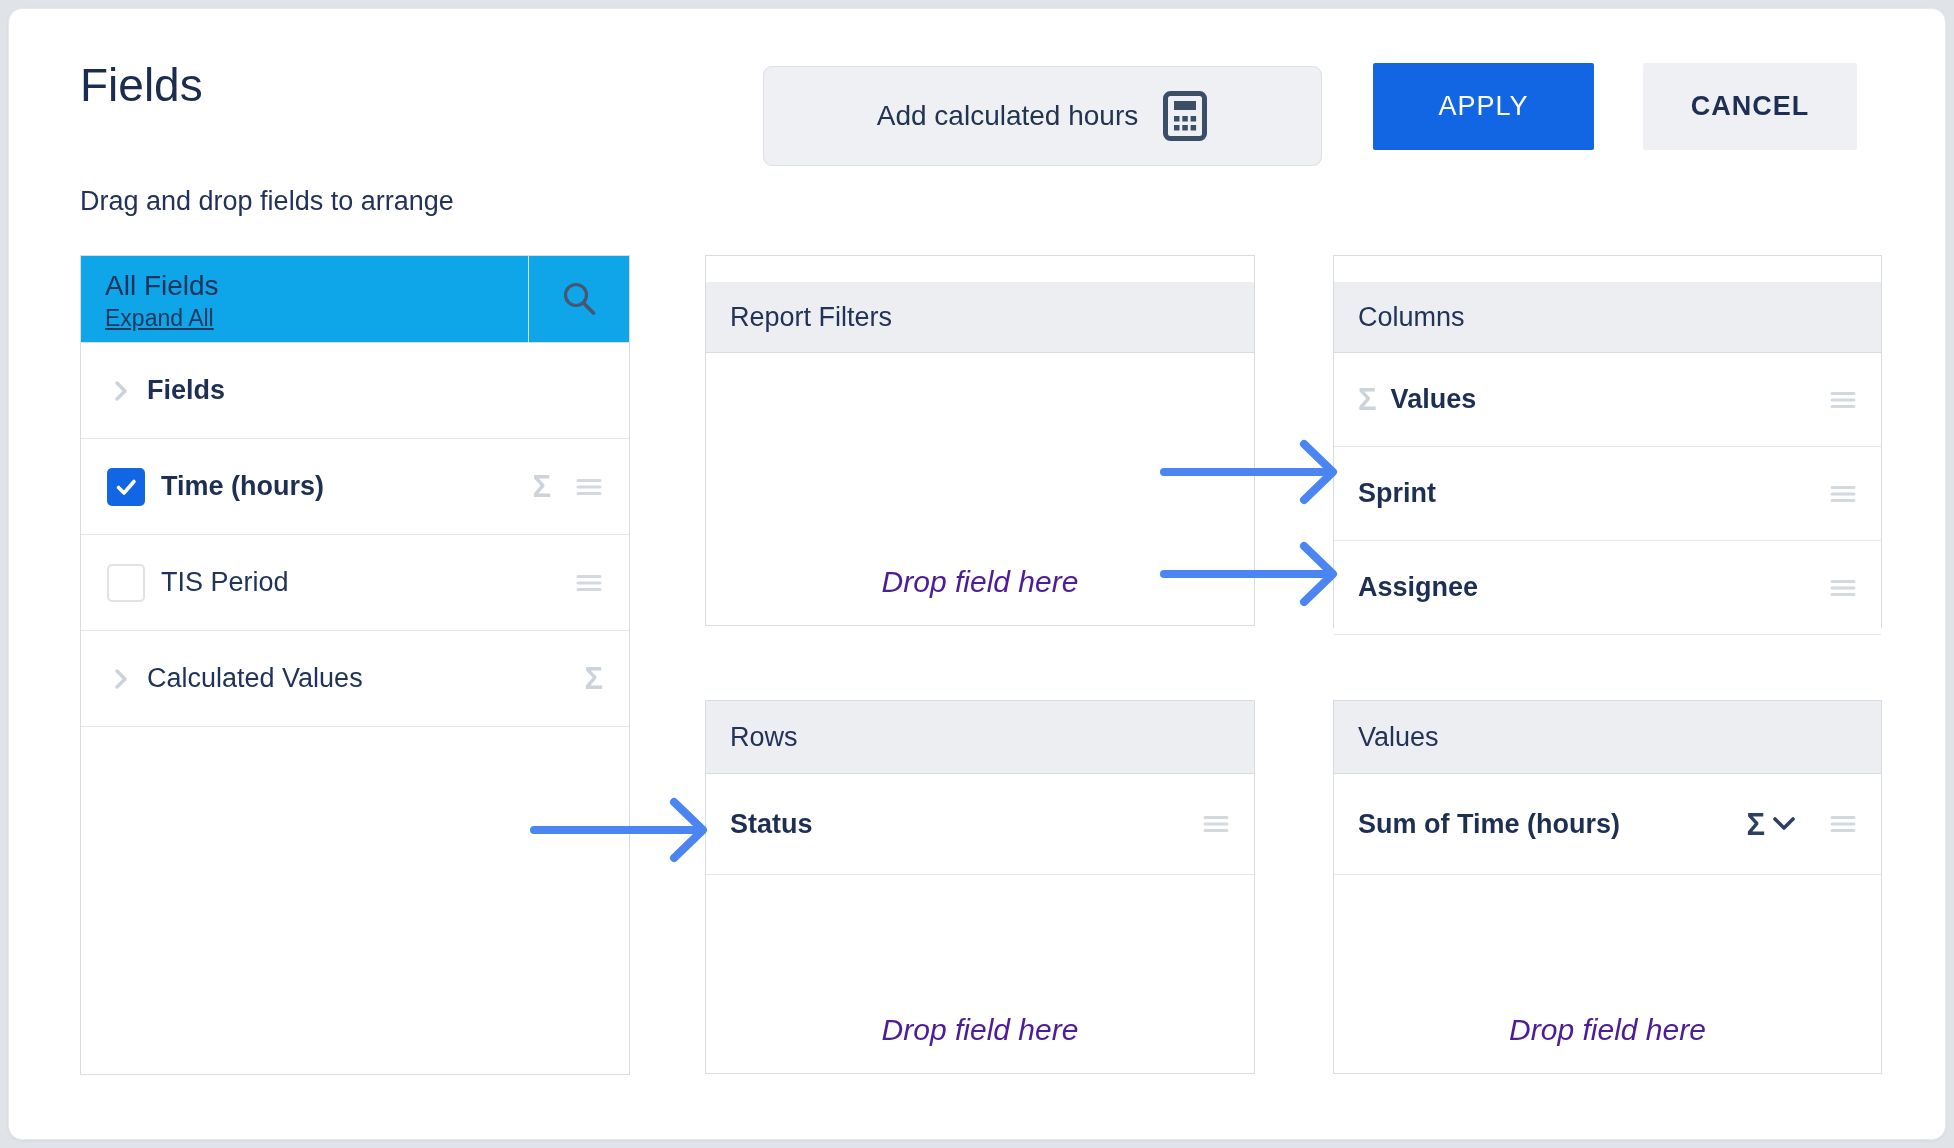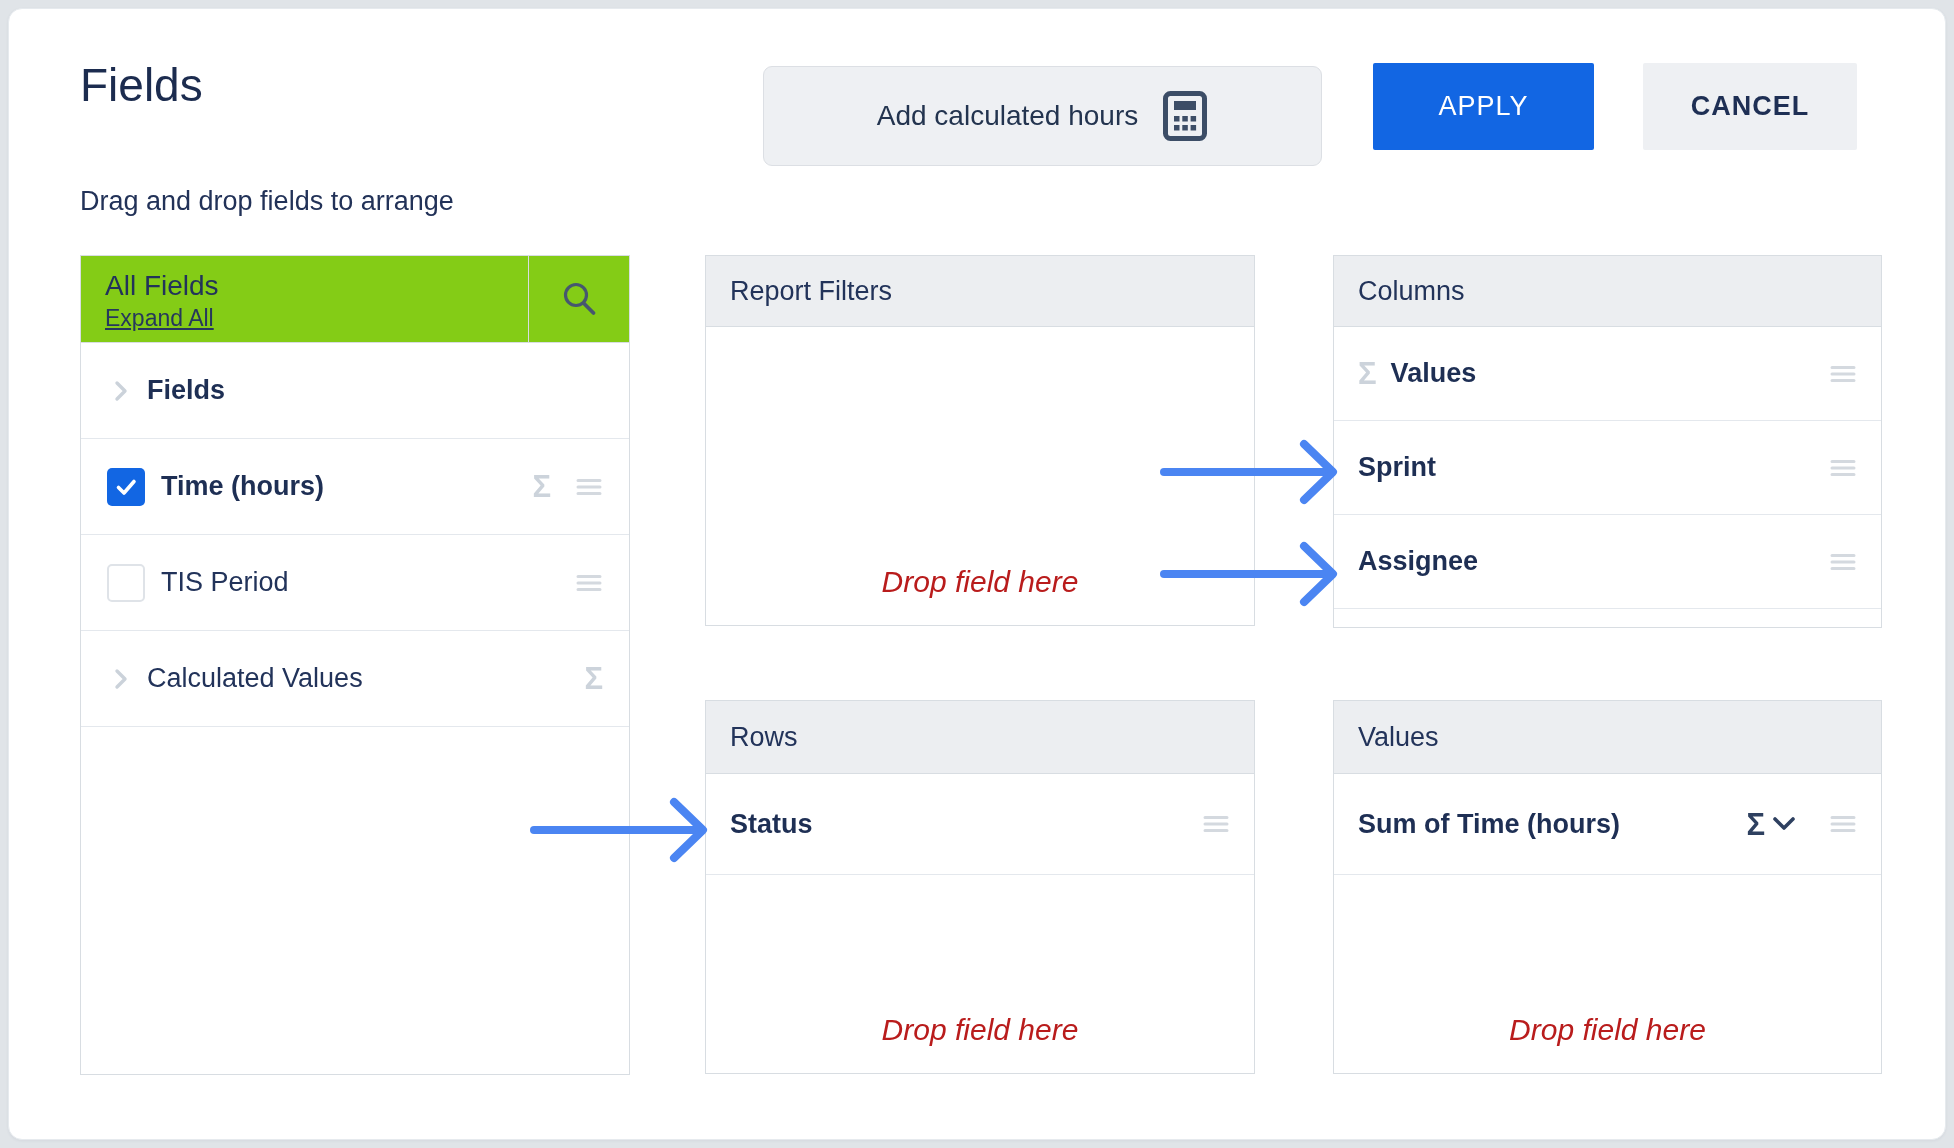--- a/index.html
+++ b/index.html
@@ -21,25 +21,25 @@
              color:#ffffff;font-size:27px;font-weight:400;letter-spacing:1px;}
   .btn-cancel{left:1643px;top:63px;width:214px;height:87px;background:#eef0f3;border:none;border-radius:2px;
               color:#1e2f54;font-size:27px;font-weight:700;letter-spacing:1px;}
 
   
   .panel{position:absolute;box-sizing:border-box;border:1px solid #d8dde2;background:#fff;display:flex;flex-direction:column;}
   .panel-header{background:#eceef1;border-bottom:1px solid #d8dde2;display:flex;align-items:center;
                 padding:0 24px;font-size:27px;color:#22335a;flex:0 0 auto;}
   .panel-body{flex:1 1 auto;position:relative;}
   .placeholder{position:absolute;left:0;right:0;bottom:26px;text-align:center;
-               font-style:italic;font-size:30px;color:#b91c1c;}
+               font-style:italic;font-size:30px;color:#4c1d95;}
 
   
   .lp{left:80px;top:255px;width:550px;height:820px;}
-  .lp-header{height:86px;background:#84cc16;border-bottom:1px solid #d8dde2;display:flex;flex:0 0 auto;}
+  .lp-header{height:86px;background:#0ea5e9;border-bottom:1px solid #d8dde2;display:flex;flex:0 0 auto;}
   .lp-head-left{flex:1;padding:13px 0 0 24px;}
   .lp-title{font-size:28px;color:#22335a;line-height:34px;}
   .lp-expand{font-size:23px;color:#26385c;text-decoration:underline;line-height:30px;display:inline-block;cursor:pointer;}
   .lp-search{width:100px;border-left:1px solid #d8dde2;display:flex;align-items:center;justify-content:center;cursor:pointer;}
 
   .lp-row{height:95px;border-bottom:1px solid #e4e8ed;display:flex;align-items:center;padding:0 26px;background:#fff;}
   .chev{flex:0 0 auto;margin:0 18px 0 6px;display:flex;}
   .checkbox{flex:0 0 auto;width:38px;height:38px;border-radius:5px;margin-right:16px;display:flex;
             align-items:center;justify-content:center;box-sizing:border-box;cursor:pointer;}
   .checkbox.checked{background:#1266e3;}
@@ -55,21 +55,21 @@
   
   .item-row{border-bottom:1px solid #e4e8ed;display:flex;align-items:center;padding:0 24px;background:#fff;}
   .col-row{height:93px;}
   .big-row{height:100px;align-items:center;}
   .pre-sigma{margin-right:14px;}
 
   .rf{left:705px;top:255px;width:550px;height:371px;}
   .cols{left:1333px;top:255px;width:549px;height:373px;}
   .rows-p{left:705px;top:700px;width:550px;height:374px;}
   .vals{left:1333px;top:700px;width:549px;height:374px;}
-  .panel-header.std{height:70px;}
+  .panel-header.std{height:70px;margin-top:26px;}
   .panel-header.std2{height:72px;}
 
   .arrow{position:absolute;overflow:visible;}
 </style>
 </head>
 <body>
 
 <div class="stage">
   <div class="card"></div>
 

